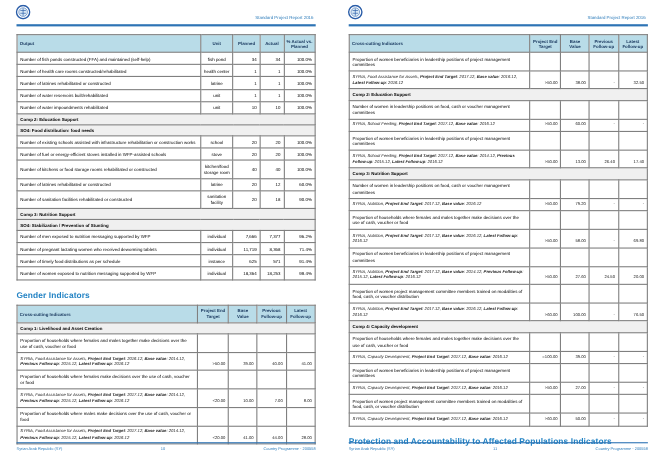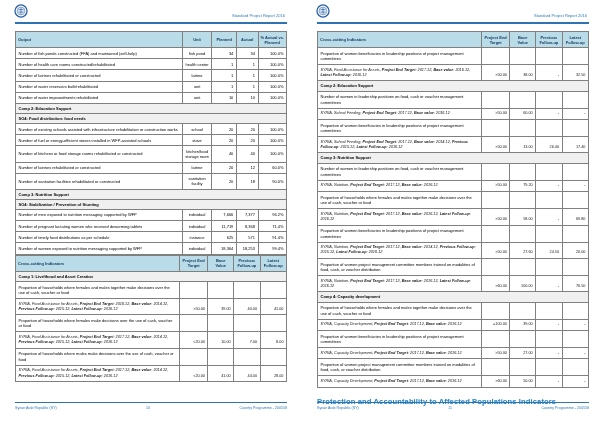--- a/index.html
+++ b/index.html
@@ -189,20 +189,21 @@
             <tr class="data-row">
               <td class="c-text">Number of women exposed to nutrition messaging supported by WFP</td>
               <td class="c-unit">individual</td>
               <td class="c-num">18,364</td>
               <td class="c-num">18,253</td>
               <td class="c-num">99.4%</td>
             </tr>
           </tbody>
       </table>
 
+      <div class="sec-heading">Gender Indicators</div>
 
       <table class="gi-table" id="gender-table-left">
         <colgroup>
             <col style="width:60.5%">
             <col style="width:10.5%">
             <col style="width:9.5%">
             <col style="width:9.75%">
             <col style="width:9.75%">
           </colgroup>
         <thead>

